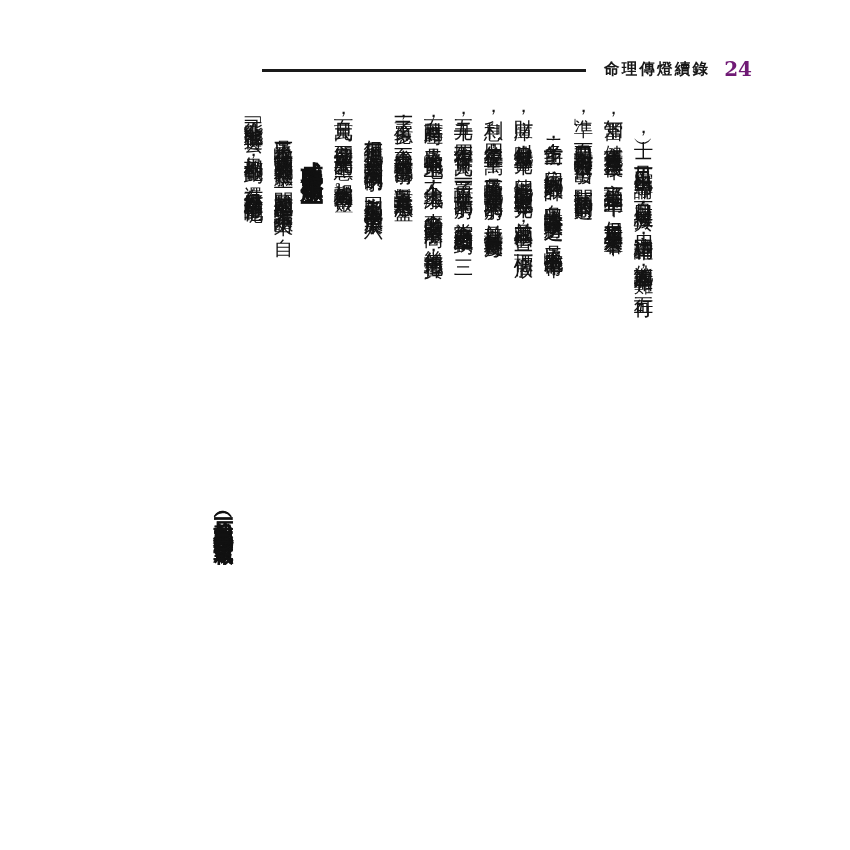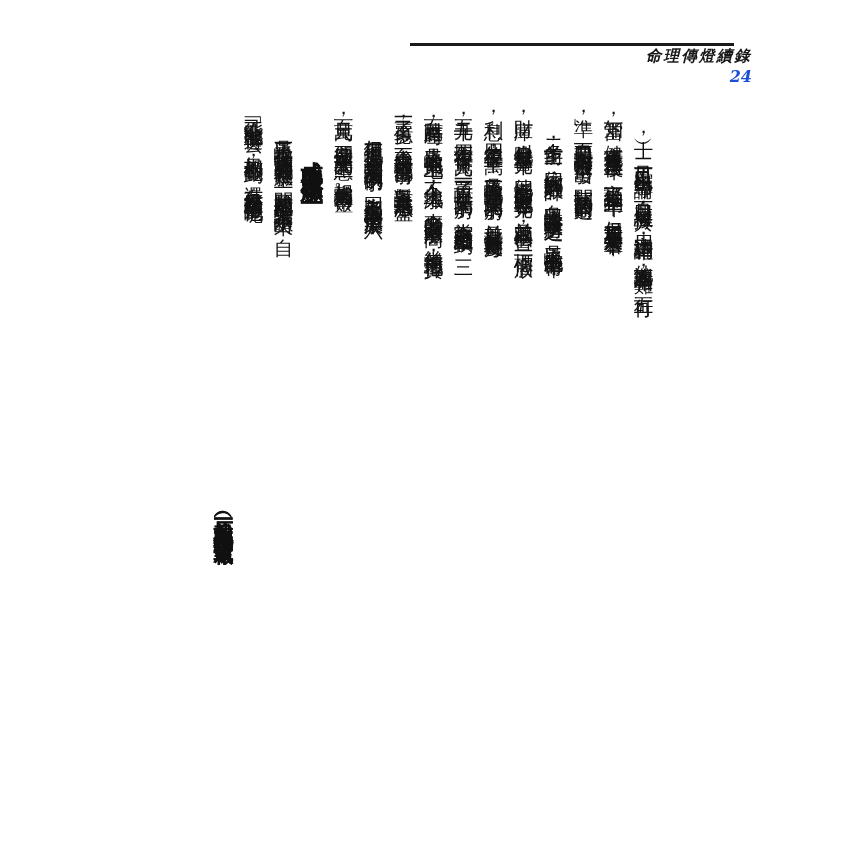--- a/index.html
+++ b/index.html
@@ -19,47 +19,45 @@
   }
 
   
   #header {
     position: absolute;
     top: 52px;
     left: 0;
     width: 850px;
     height: 34px;
     display: flex;
-    flex-direction: column;
-    align-items: flex-end;
+    align-items: center;
     justify-content: flex-end;
     padding-right: 98px;
     box-sizing: border-box;
-    font-style: italic;
   }
   #header-rule {
     flex: 0 0 auto;
     width: 324px;
     height: 3px;
     background: #1a1a1a;
     margin-right: 18px;
     margin-top: 2px;
   }
   #header-title {
     font-size: 15.5px;
     letter-spacing: 2.2px;
     font-weight: 700;
     white-space: nowrap;
     color: #181818;
   }
   #header-page {
-    font-size: 16px;
+    font-size: 20px;
     font-weight: 700;
     margin-left: 14px;
-    color: #1d4ed8;
+    color: #701a75;
     font-family: "DejaVu Serif", "Liberation Serif", serif;
   }
 
   
   #body-area {
     position: absolute;
     top: 104px;
     left: 228px;
     width: 430px;
     height: 700px;

